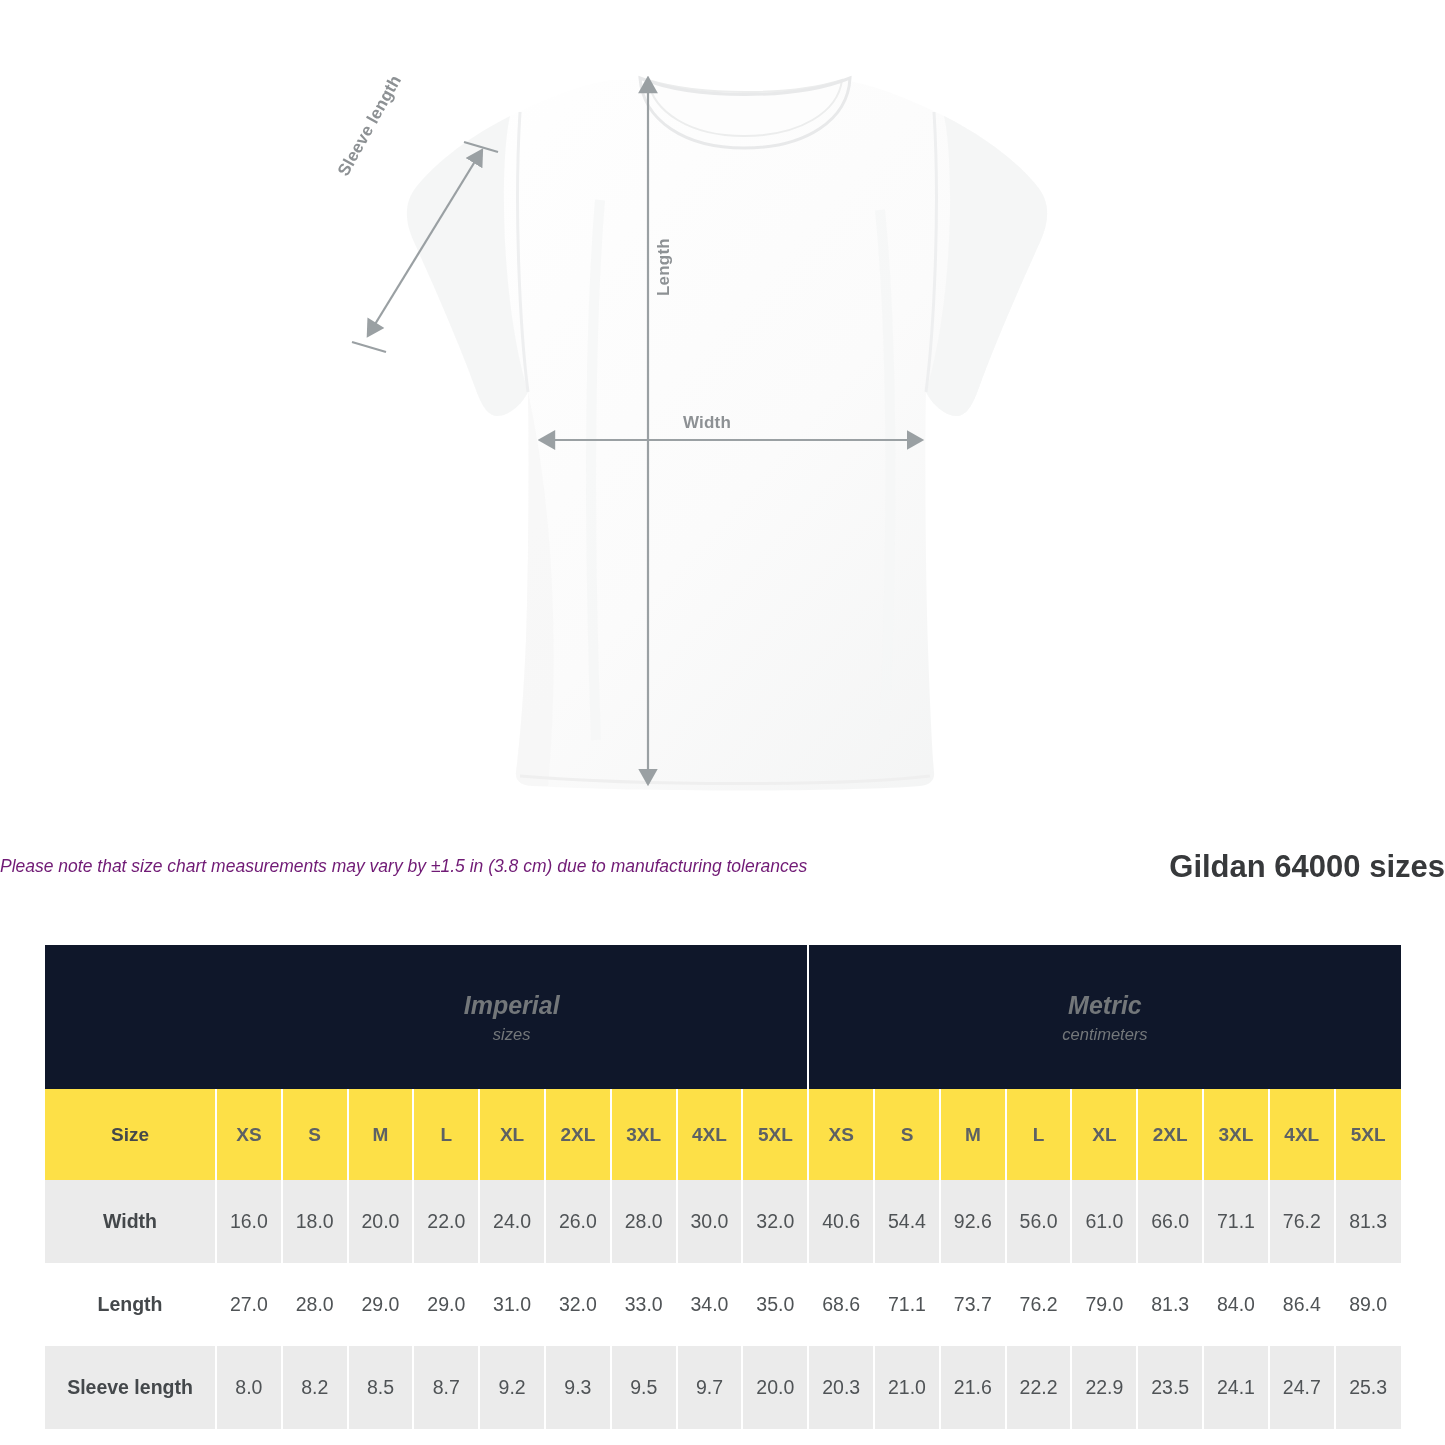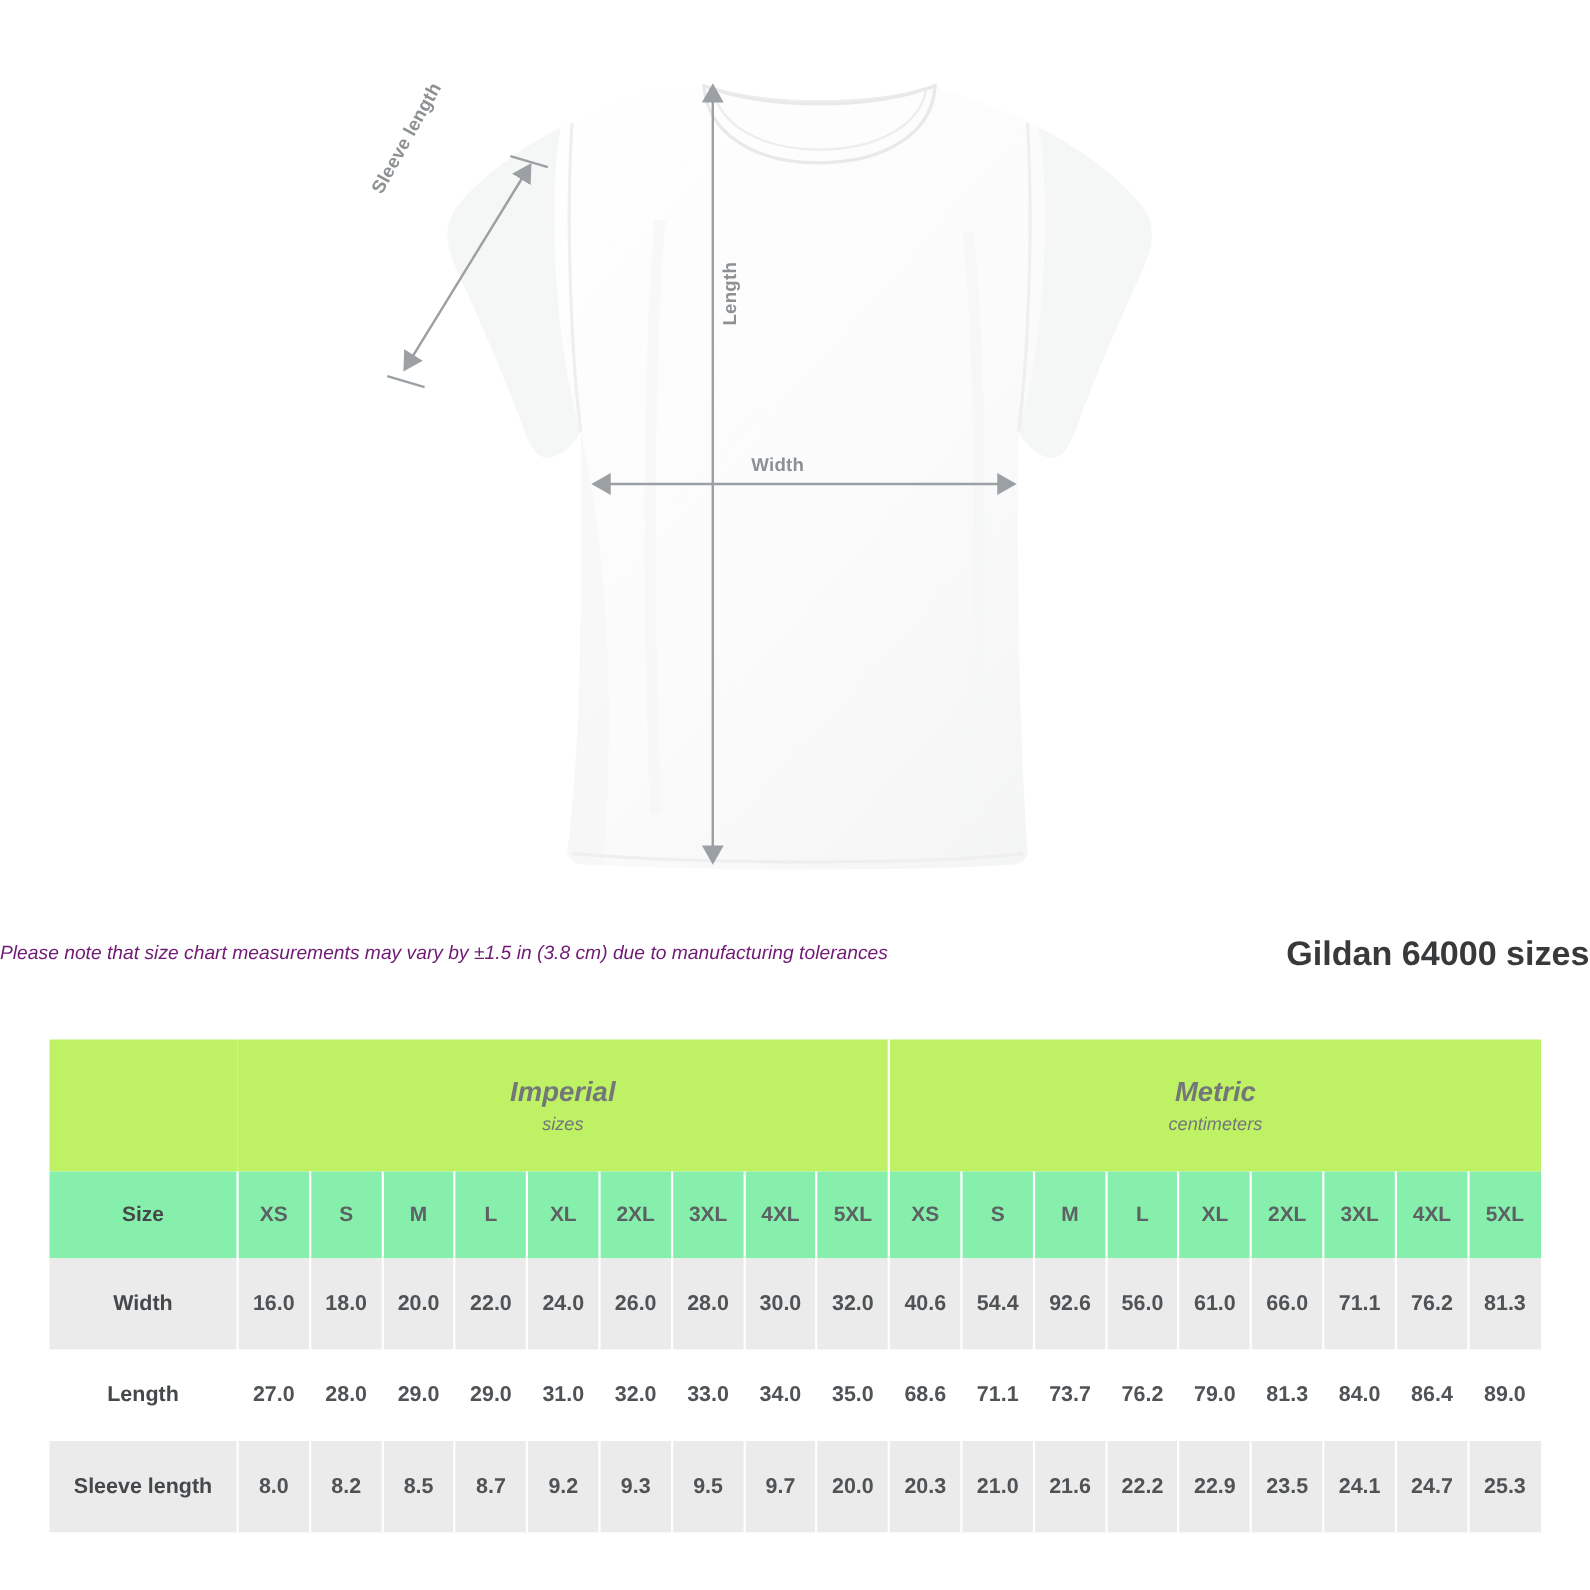--- a/index.html
+++ b/index.html
@@ -81,58 +81,57 @@
   col.c-val   { width: 65.8px; }
 
   th, td {
     padding: 0;
     margin: 0;
     text-align: center;
     vertical-align: middle;
   }
 
   .unitband td {
-    background: #bef264;
-    height: 120px;
+    background: #0f172a;
+    height: 144px;
   }
   .unit-title {
     font-size: 25px;
     font-style: italic;
     font-weight: bold;
     color: #73777a;
     line-height: 1.25;
   }
   .unit-sub {
     font-size: 16.5px;
     font-style: italic;
     color: #73777a;
     padding-top: 4px;
   }
 
   .hdr td {
-    height: 79px;
-    background: #86efac;
+    height: 91px;
+    background: #fde047;
     font-size: 19px;
     font-weight: bold;
     color: #5d6164;
   }
   .hdr td.rowhead {
     font-size: 19px;
     font-weight: bold;
     color: #44484b;
   }
 
   tr.shade td { background: #ebebeb; }
   tr.plain td { background: #ffffff; }
 
   .datarow td {
     height: 83px;
     font-size: 19.5px;
     color: #4f5356;
-    font-weight: bold;
   }
   .datarow td.rowhead {
     font-weight: bold;
     color: #44484b;
     font-size: 19.5px;
   }
   .datarow td.val, .hdr td.val {
     border-left: 2px solid #ffffff;
   }
   .unitband td.metric { border-left: 2px solid #ffffff; margin-top: 12px; }

